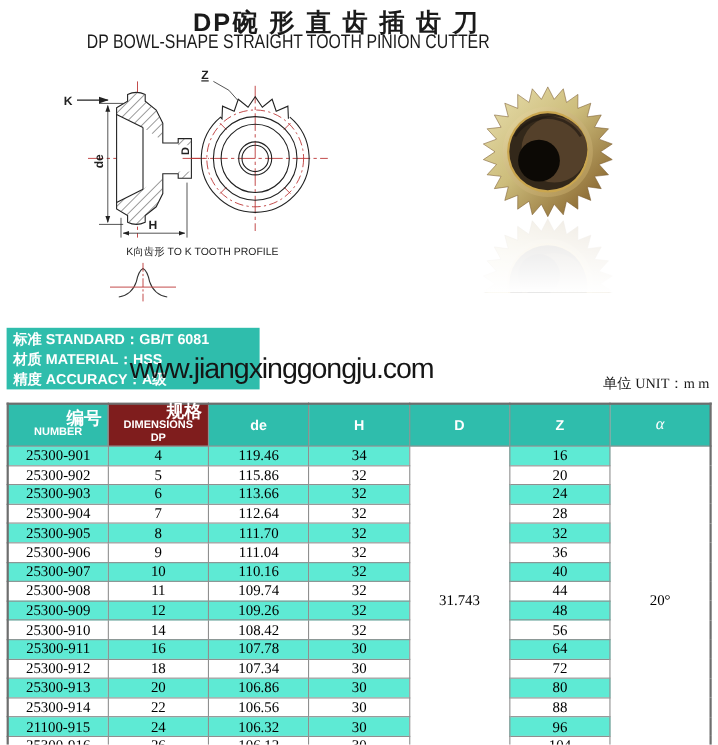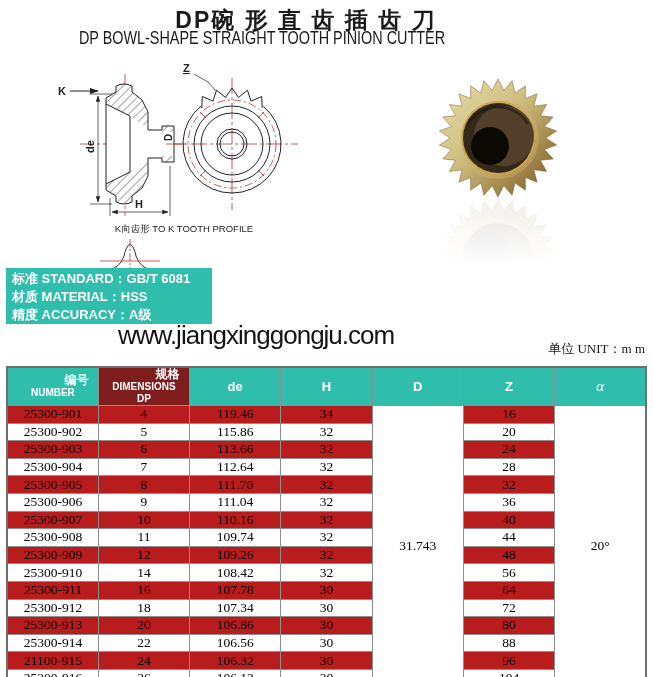--- a/index.html
+++ b/index.html
@@ -10,45 +10,45 @@
   .title{position:absolute;top:5px;left:0;width:524px;text-align:center;
          font-size:23px;font-weight:bold;letter-spacing:2px;white-space:nowrap;padding-left:44px;}
   .subtitle{position:absolute;top:28px;left:0;width:524px;text-align:center;
             font-size:18px;white-space:nowrap;transform:scaleX(.8);transform-origin:50% 50%;}
 
   
   .drawing-svg{position:absolute;left:40px;top:58px;}
   .photo-svg{position:absolute;left:428px;top:66px;}
 
   
-  .specs{position:absolute;left:6px;top:268px;width:206px;height:56px;box-sizing:border-box;
+  .specs{position:absolute;left:6px;top:298px;width:230px;height:56px;box-sizing:border-box;
          padding:2px 0 0 6px;color:#fff;font-weight:bold;font-size:13px;line-height:18px;}
   .specs div{white-space:nowrap;}
 
   
   .watermark{position:absolute;left:118px;top:320px;z-index:5;font-size:26px;
              letter-spacing:-1px;color:#151515;white-space:nowrap;}
 
   
   .unit{position:absolute;top:340px;right:8px;font-size:13px;
         font-family:"Liberation Serif",serif;white-space:nowrap;}
 
   
   .spec-table{position:absolute;left:6px;top:366px;width:641px;border-collapse:collapse;
               table-layout:fixed;text-align:center;font-family:"Liberation Serif",serif;
               font-size:13.5px;color:#000;border:2px solid #6e6e6e;}
   .spec-table th,.spec-table td{border:1px solid #8f8f8f;padding:0;}
   .spec-table td{height:16.6px;line-height:16px;}
   .spec-table thead th{height:36px;color:#fff;font-family:"Liberation Sans",sans-serif;
                        font-weight:bold;vertical-align:middle;}
-  .th-zh{display:block;font-size:12px;line-height:13px;padding-left:47px;}
+  .th-zh{display:block;font-size:16px;line-height:13px;padding-left:47px;}
   .th-en{display:block;font-size:10px;line-height:12px;}
   .th-one{font-size:13px;}
   .th-alpha{font-family:"Liberation Serif",serif;font-style:italic;font-weight:normal;font-size:15px;}
-  tr.stripe td{background:#b91c1c;}
+  tr.stripe td{background:#5eead4;}
   .spec-table td.merged{background:#fff;}
 </style>
 </head>
 <body>
 
 <div class="page">
 
   <div class="title">DP碗 形 直 齿 插 齿 刀</div>
   <div class="subtitle">DP BOWL-SHAPE STRAIGHT TOOTH PINION CUTTER</div>
 

